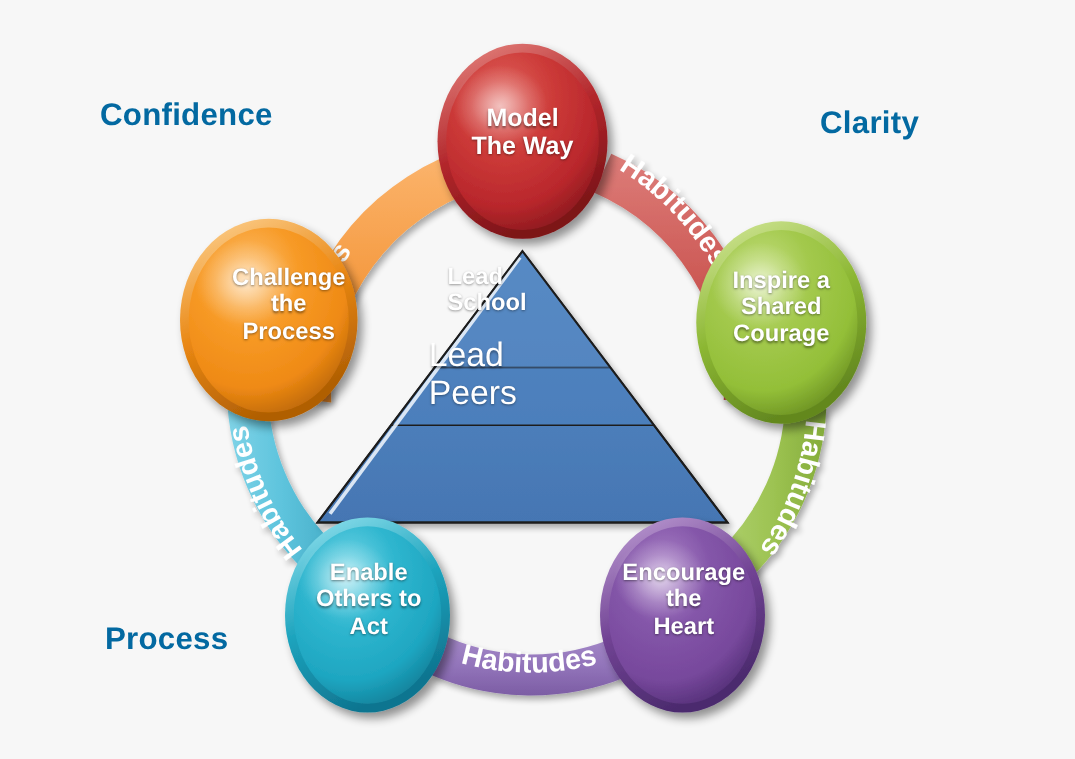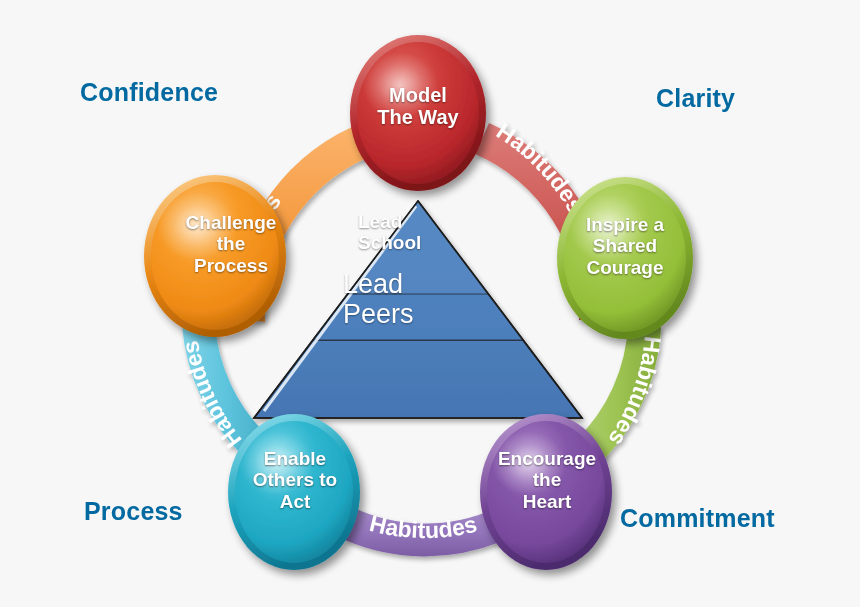--- a/index.html
+++ b/index.html
@@ -288,15 +288,14 @@
   <div class="pyr-text" style="left:358px;top:212px;width:120px;font-size:19px;font-weight:bold;">Lead
 School</div>
 
   <div class="pyr-text" style="left:343px;top:270px;width:150px;font-size:27px;font-weight:normal;">Lead
 Peers</div>
 
 
   <div class="corner-label" id="lbl-confidence">Confidence</div>
   <div class="corner-label" id="lbl-clarity">Clarity</div>
   <div class="corner-label" id="lbl-courage">Process</div>
-  <div class="corner-label" id="lbl-commitment">Commitment</div>
 
 </div>
 
 </body></html>

